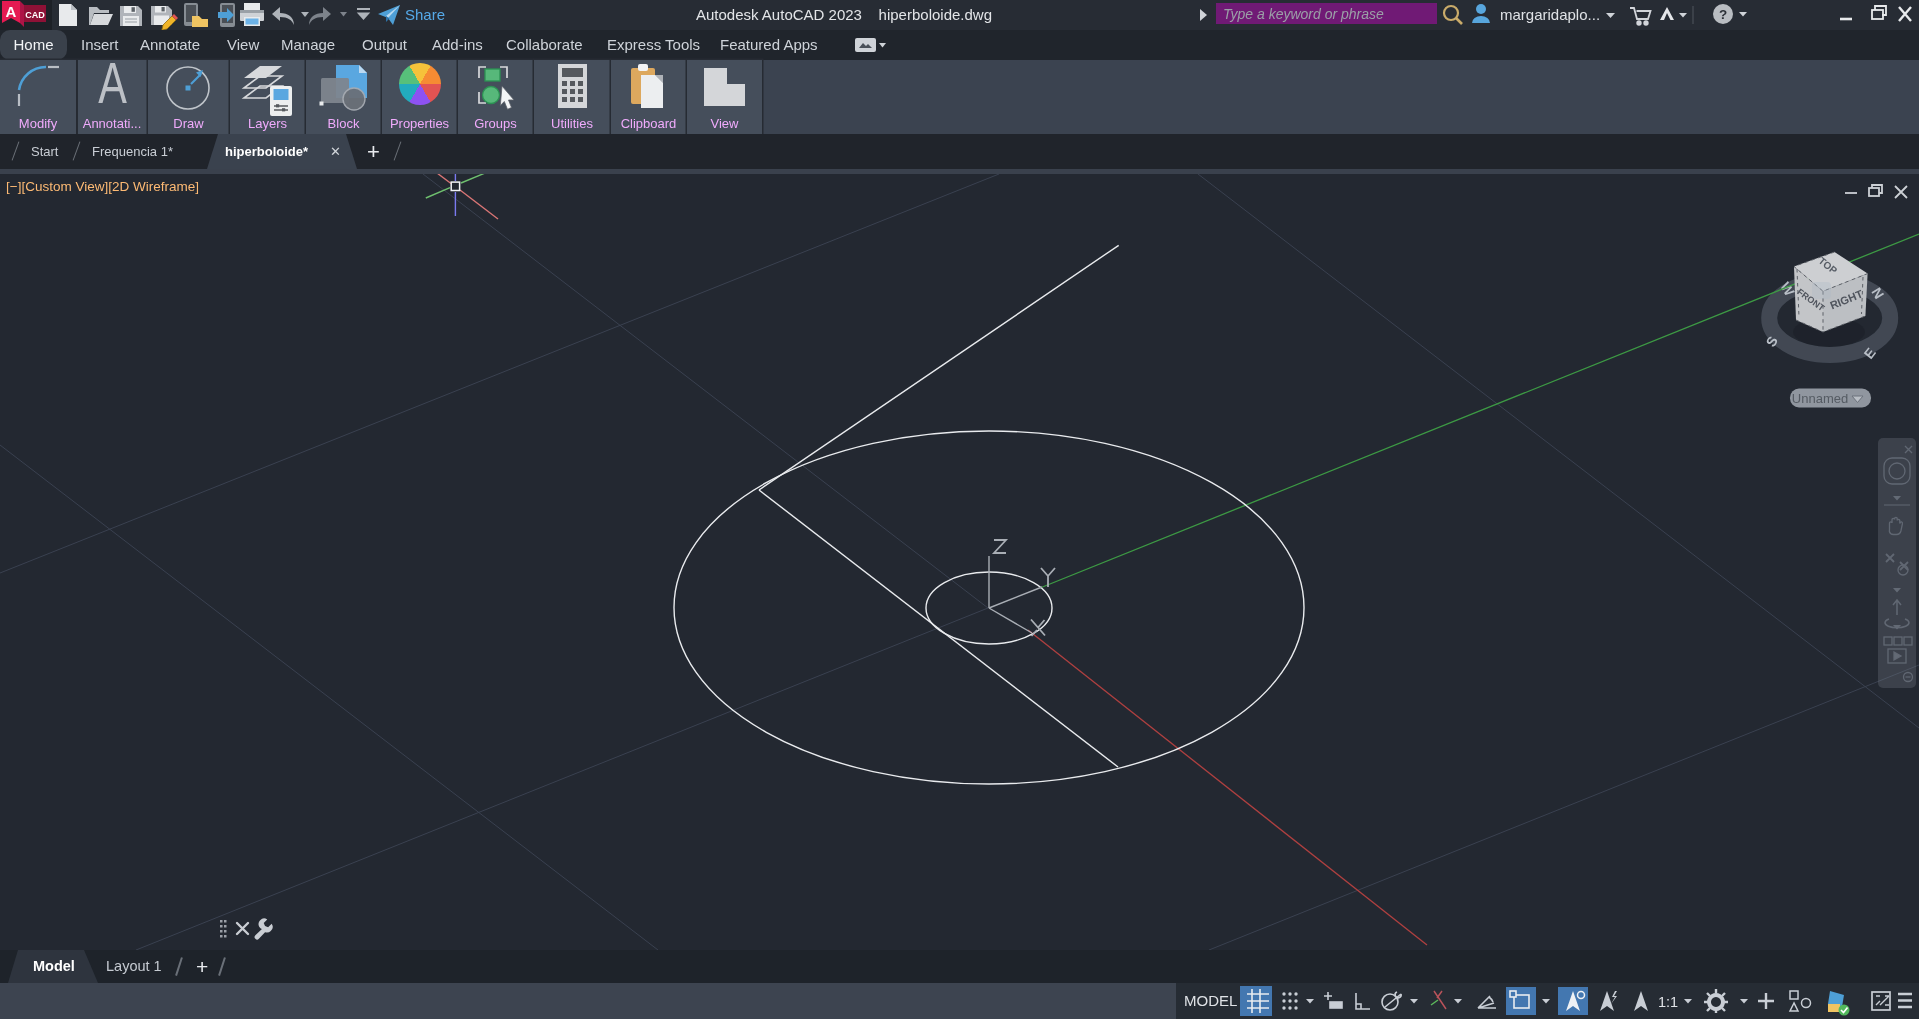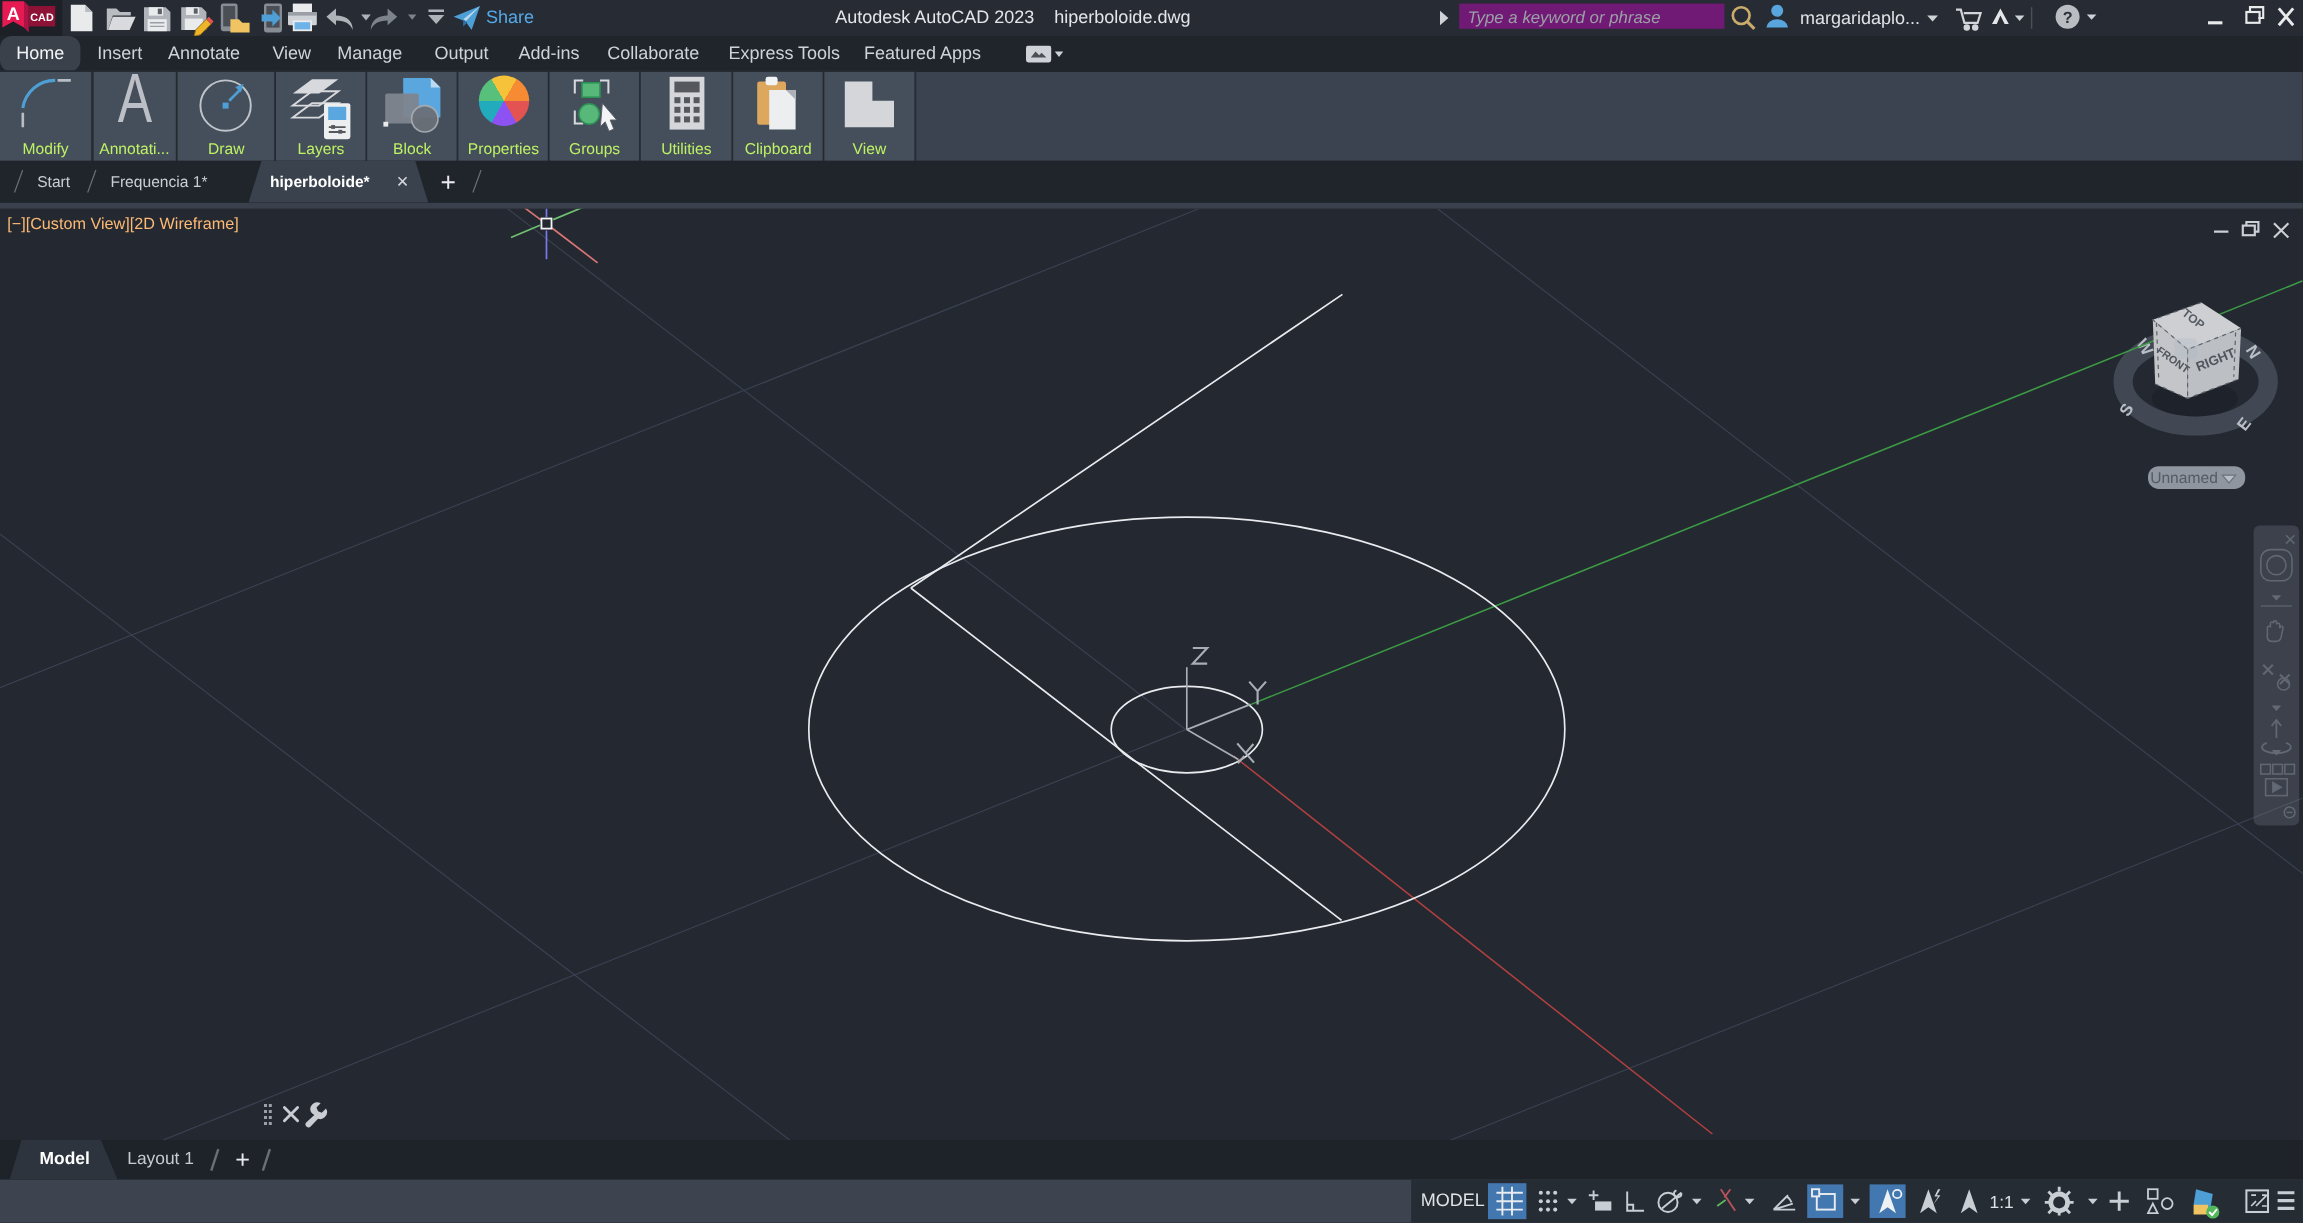--- a/index.html
+++ b/index.html
@@ -18,21 +18,21 @@
 
   
   #tabrow { left:0; top:30px; width:1919px; height:30px; background:#20252c; }
   .rtab { position:absolute; top:0; height:30px; line-height:30px; font-size:15px; color:#ced3d9; }
   #tab-home { left:0; width:67px; background:#3a414b; color:#f2f4f6; text-align:center;border-radius:10px; }
 
   
   #ribbon { left:0; top:60px; width:1919px; height:74px; background:#3b4350; }
   .panel { position:absolute; top:0; height:74px; background:#454e5b; box-shadow:0 0 0 1.5px #262b33; }
   .plabel { position:absolute; bottom:3px; width:100%; text-align:center;
-    font-size:13px; color:#bef264; }
+    font-size:13px; color:#f0abfc; }
 
   
   #filetabs { left:0; top:134px; width:1919px; height:35px; background:#20242b; }
   .ftsep { position:absolute; top:7px; width:1px; height:20px; background:#6a7078; transform:rotate(20deg); }
   .fttext { position:absolute; top:0; height:35px; line-height:35px; font-size:13px; color:#c9ced5; }
   #ft-active { left:207px; top:0; width:150px; height:35px; background:#3a424e;
     clip-path:polygon(11px 0, 139px 0, 150px 35px, 0 35px); }
   #strip { left:0; top:169px; width:1919px; height:5px; background:#3a414d; }
 
   

